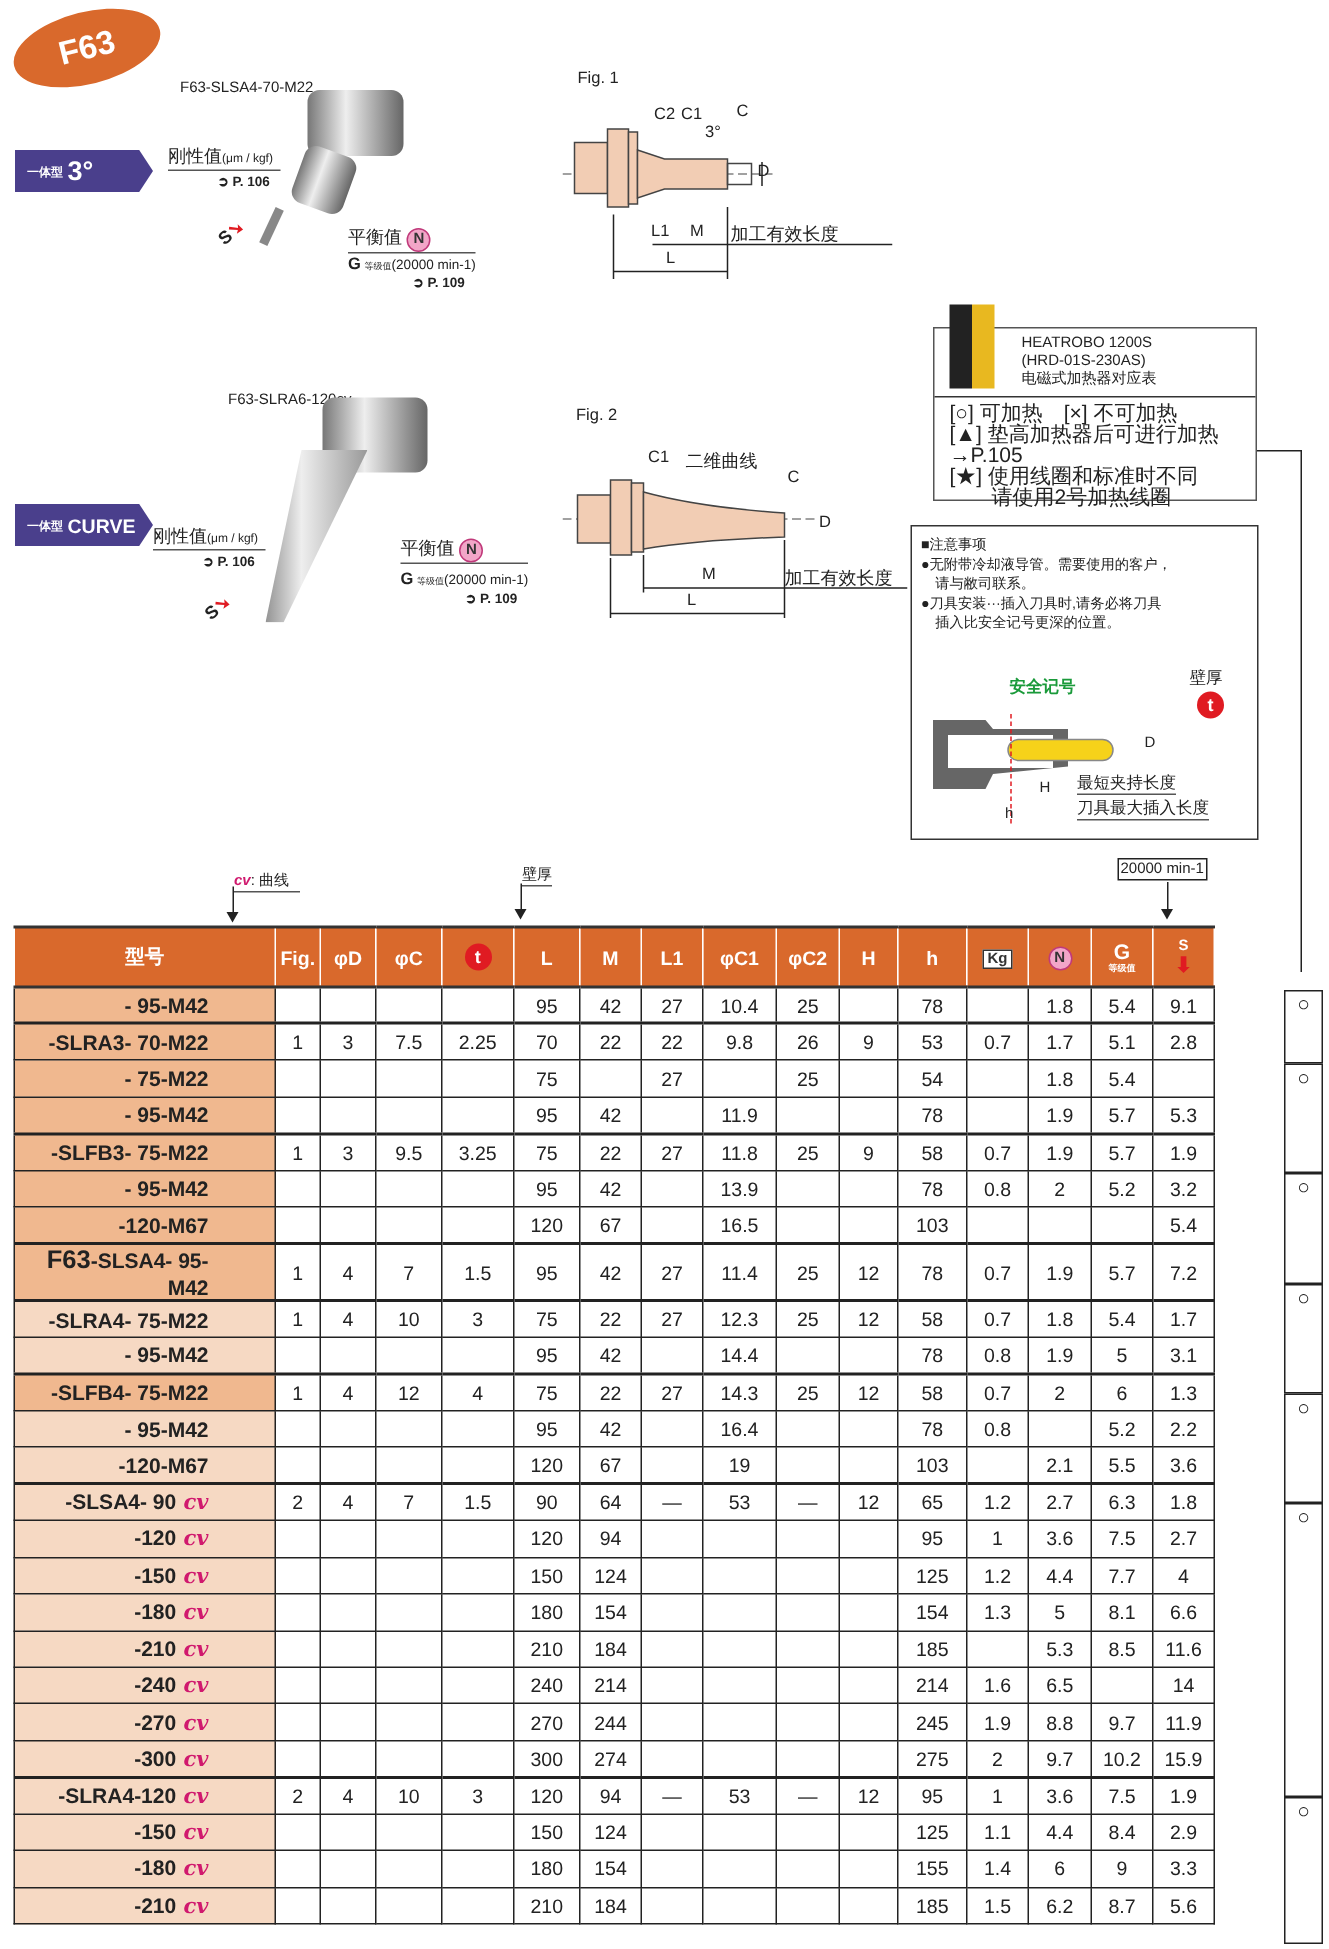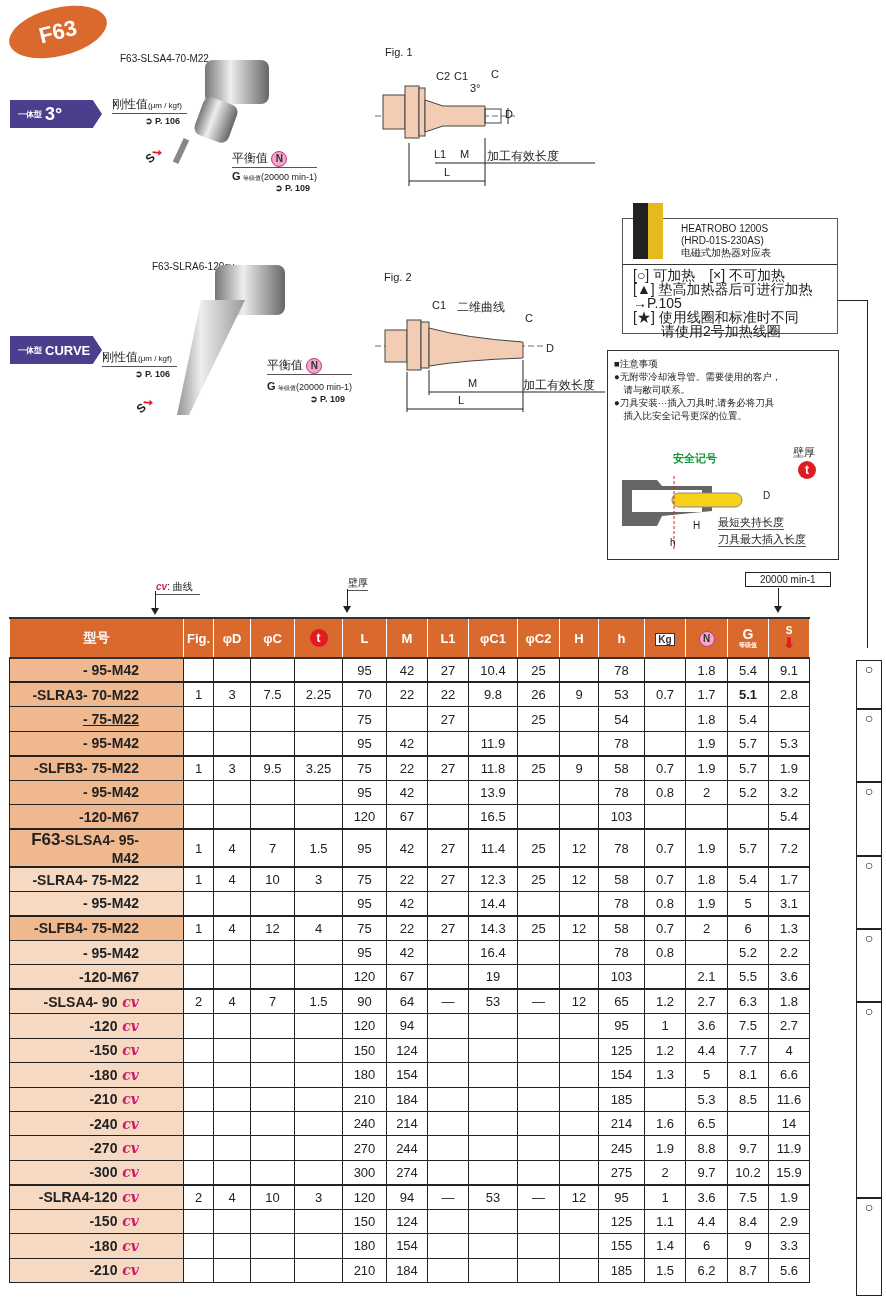--- a/index.html
+++ b/index.html
@@ -153,21 +153,21 @@
   <div class="abs uline" style="left:110px;top:165px;font-size:11px">最短夹持长度</div>
   <div class="abs uline" style="left:110px;top:182px;font-size:11px">刀具最大插入长度</div>
 </div>
 
 <div class="abs uline" style="left:156px;top:580px;font-size:10px;width:44px"><span style="color:#d0196e;font-weight:bold;font-style:italic">cv</span><span>: 曲线</span></div>
 <div class="abs" style="left:155px;top:591px;height:20px;border-left:1px solid #222"></div>
 <div class="abs arrow-down" style="left:151px;top:608px"></div>
 <div class="abs uline" style="left:348px;top:576px;font-size:10px">壁厚</div>
 <div class="abs" style="left:347px;top:589px;height:20px;border-left:1px solid #222"></div>
 <div class="abs arrow-down" style="left:343px;top:606px"></div>
-<div class="abs" style="left:745px;top:572px;border:1px solid #222;font-size:10px;padding:1px 14px">20000 min-1</div>
+<div class="abs" style="left:745px;top:572px;border:1px solid #222;font-size:10px;padding:1px 1px">20000 min-1</div>
 <div class="abs" style="left:778px;top:588px;height:20px;border-left:1px solid #222"></div>
 <div class="abs arrow-down" style="left:774px;top:606px"></div>
 
 <table class="spec">
   <thead>
     <tr>
       <th style="width:174px">型号</th>
       <th style="width:30px">Fig.</th>
       <th style="width:37px">φD</th>
       <th style="width:44px">φC</th>
@@ -218,25 +218,25 @@
         <td style="border-top: 2px solid rgb(34, 34, 34);">2.25</td>
         <td class="num" style="border-top: 2px solid rgb(34, 34, 34);">70</td>
         <td style="border-top: 2px solid rgb(34, 34, 34);">22</td>
         <td style="border-top: 2px solid rgb(34, 34, 34);">22</td>
         <td class="num" style="border-top: 2px solid rgb(34, 34, 34);">9.8</td>
         <td style="border-top: 2px solid rgb(34, 34, 34);">26</td>
         <td style="border-top: 2px solid rgb(34, 34, 34);">9</td>
         <td class="num" style="border-top: 2px solid rgb(34, 34, 34);">53</td>
         <td style="border-top: 2px solid rgb(34, 34, 34);">0.7</td>
         <td style="border-top: 2px solid rgb(34, 34, 34);">1.7</td>
-        <td class="num" style="border-top: 2px solid rgb(34, 34, 34); font-weight: bold;">5.1</td>
+        <td class="num" style="border-top: 2px solid rgb(34, 34, 34);">5.1</td>
         <td class="num" style="border-top: 2px solid rgb(34, 34, 34);">2.8</td>
       </tr>
       <tr>
-        <td class="model alt" style="background: rgb(240, 184, 143); text-decoration: underline;">- 75-M22</td>
+        <td class="model alt" style="background: rgb(240, 184, 143);">- 75-M22</td>
         <td style="border-top: none;"></td>
         <td style="border-top: none;"></td>
         <td style="border-top: none;"></td>
         <td style="border-top: none;"></td>
         <td class="num">75</td>
         <td style="border-top: none;"></td>
         <td>27</td>
         <td class="num" style="border-top: none;"></td>
         <td>25</td>
         <td style="border-top: none;"></td>

